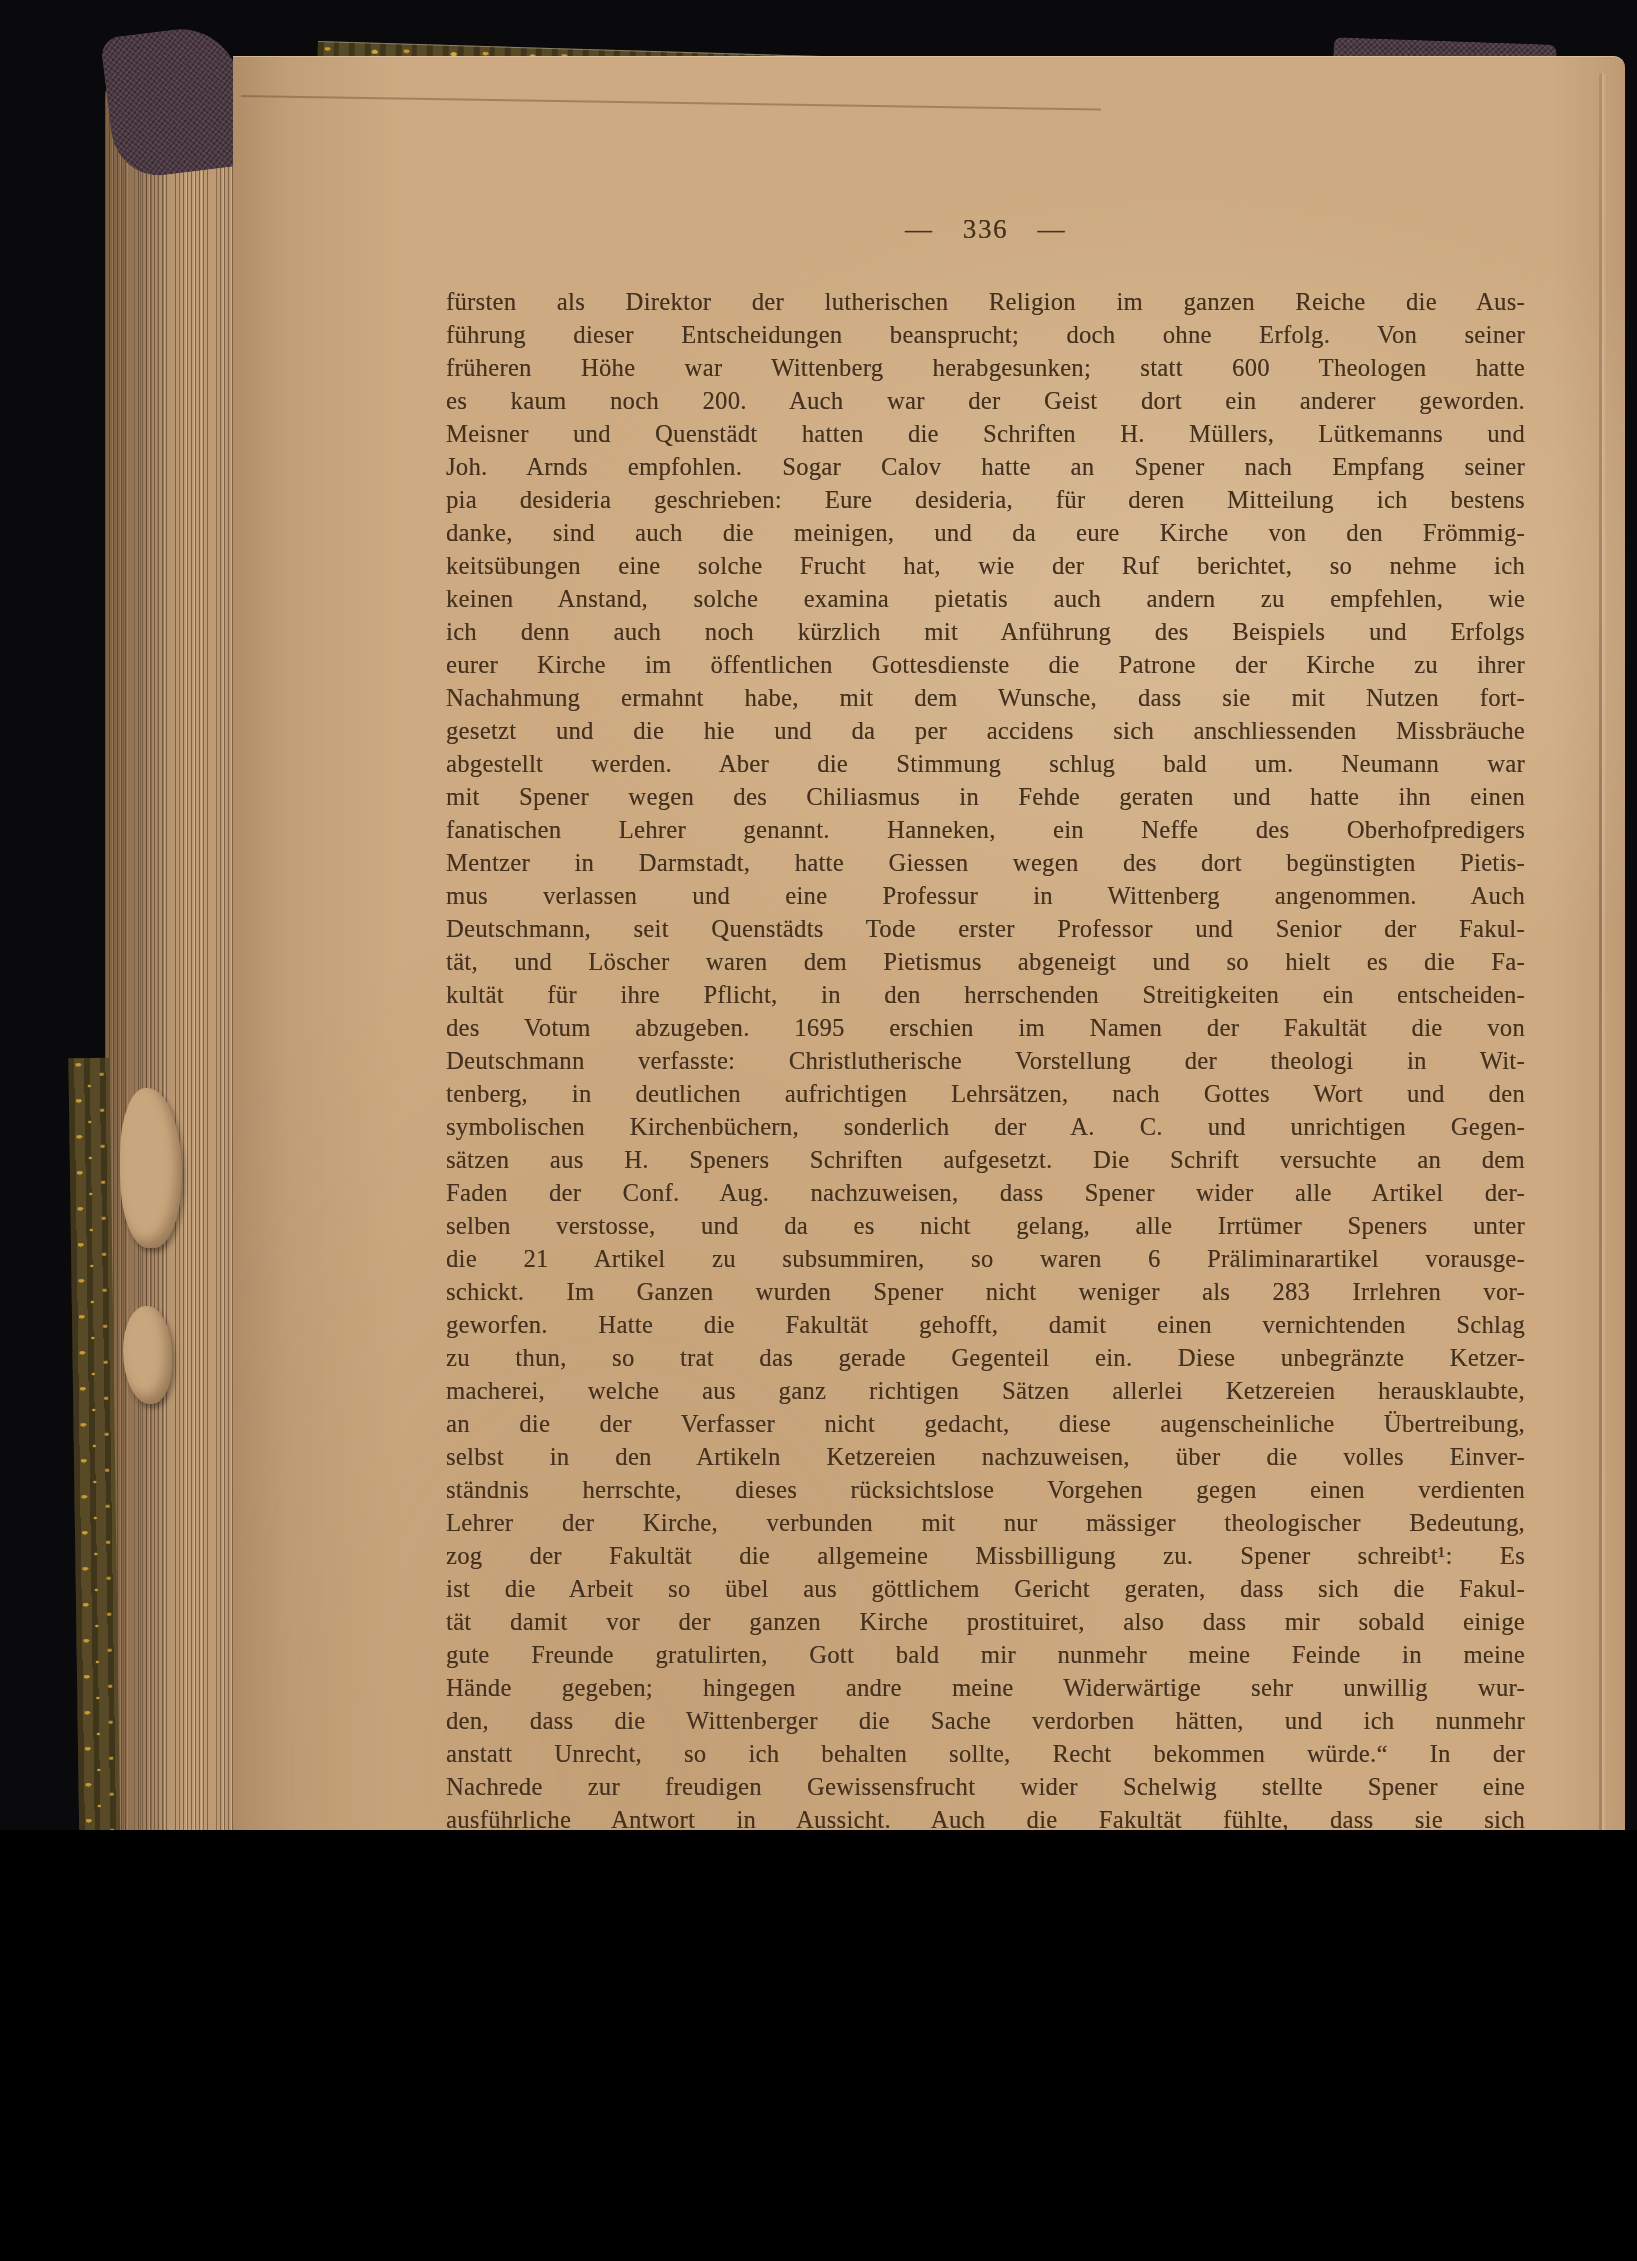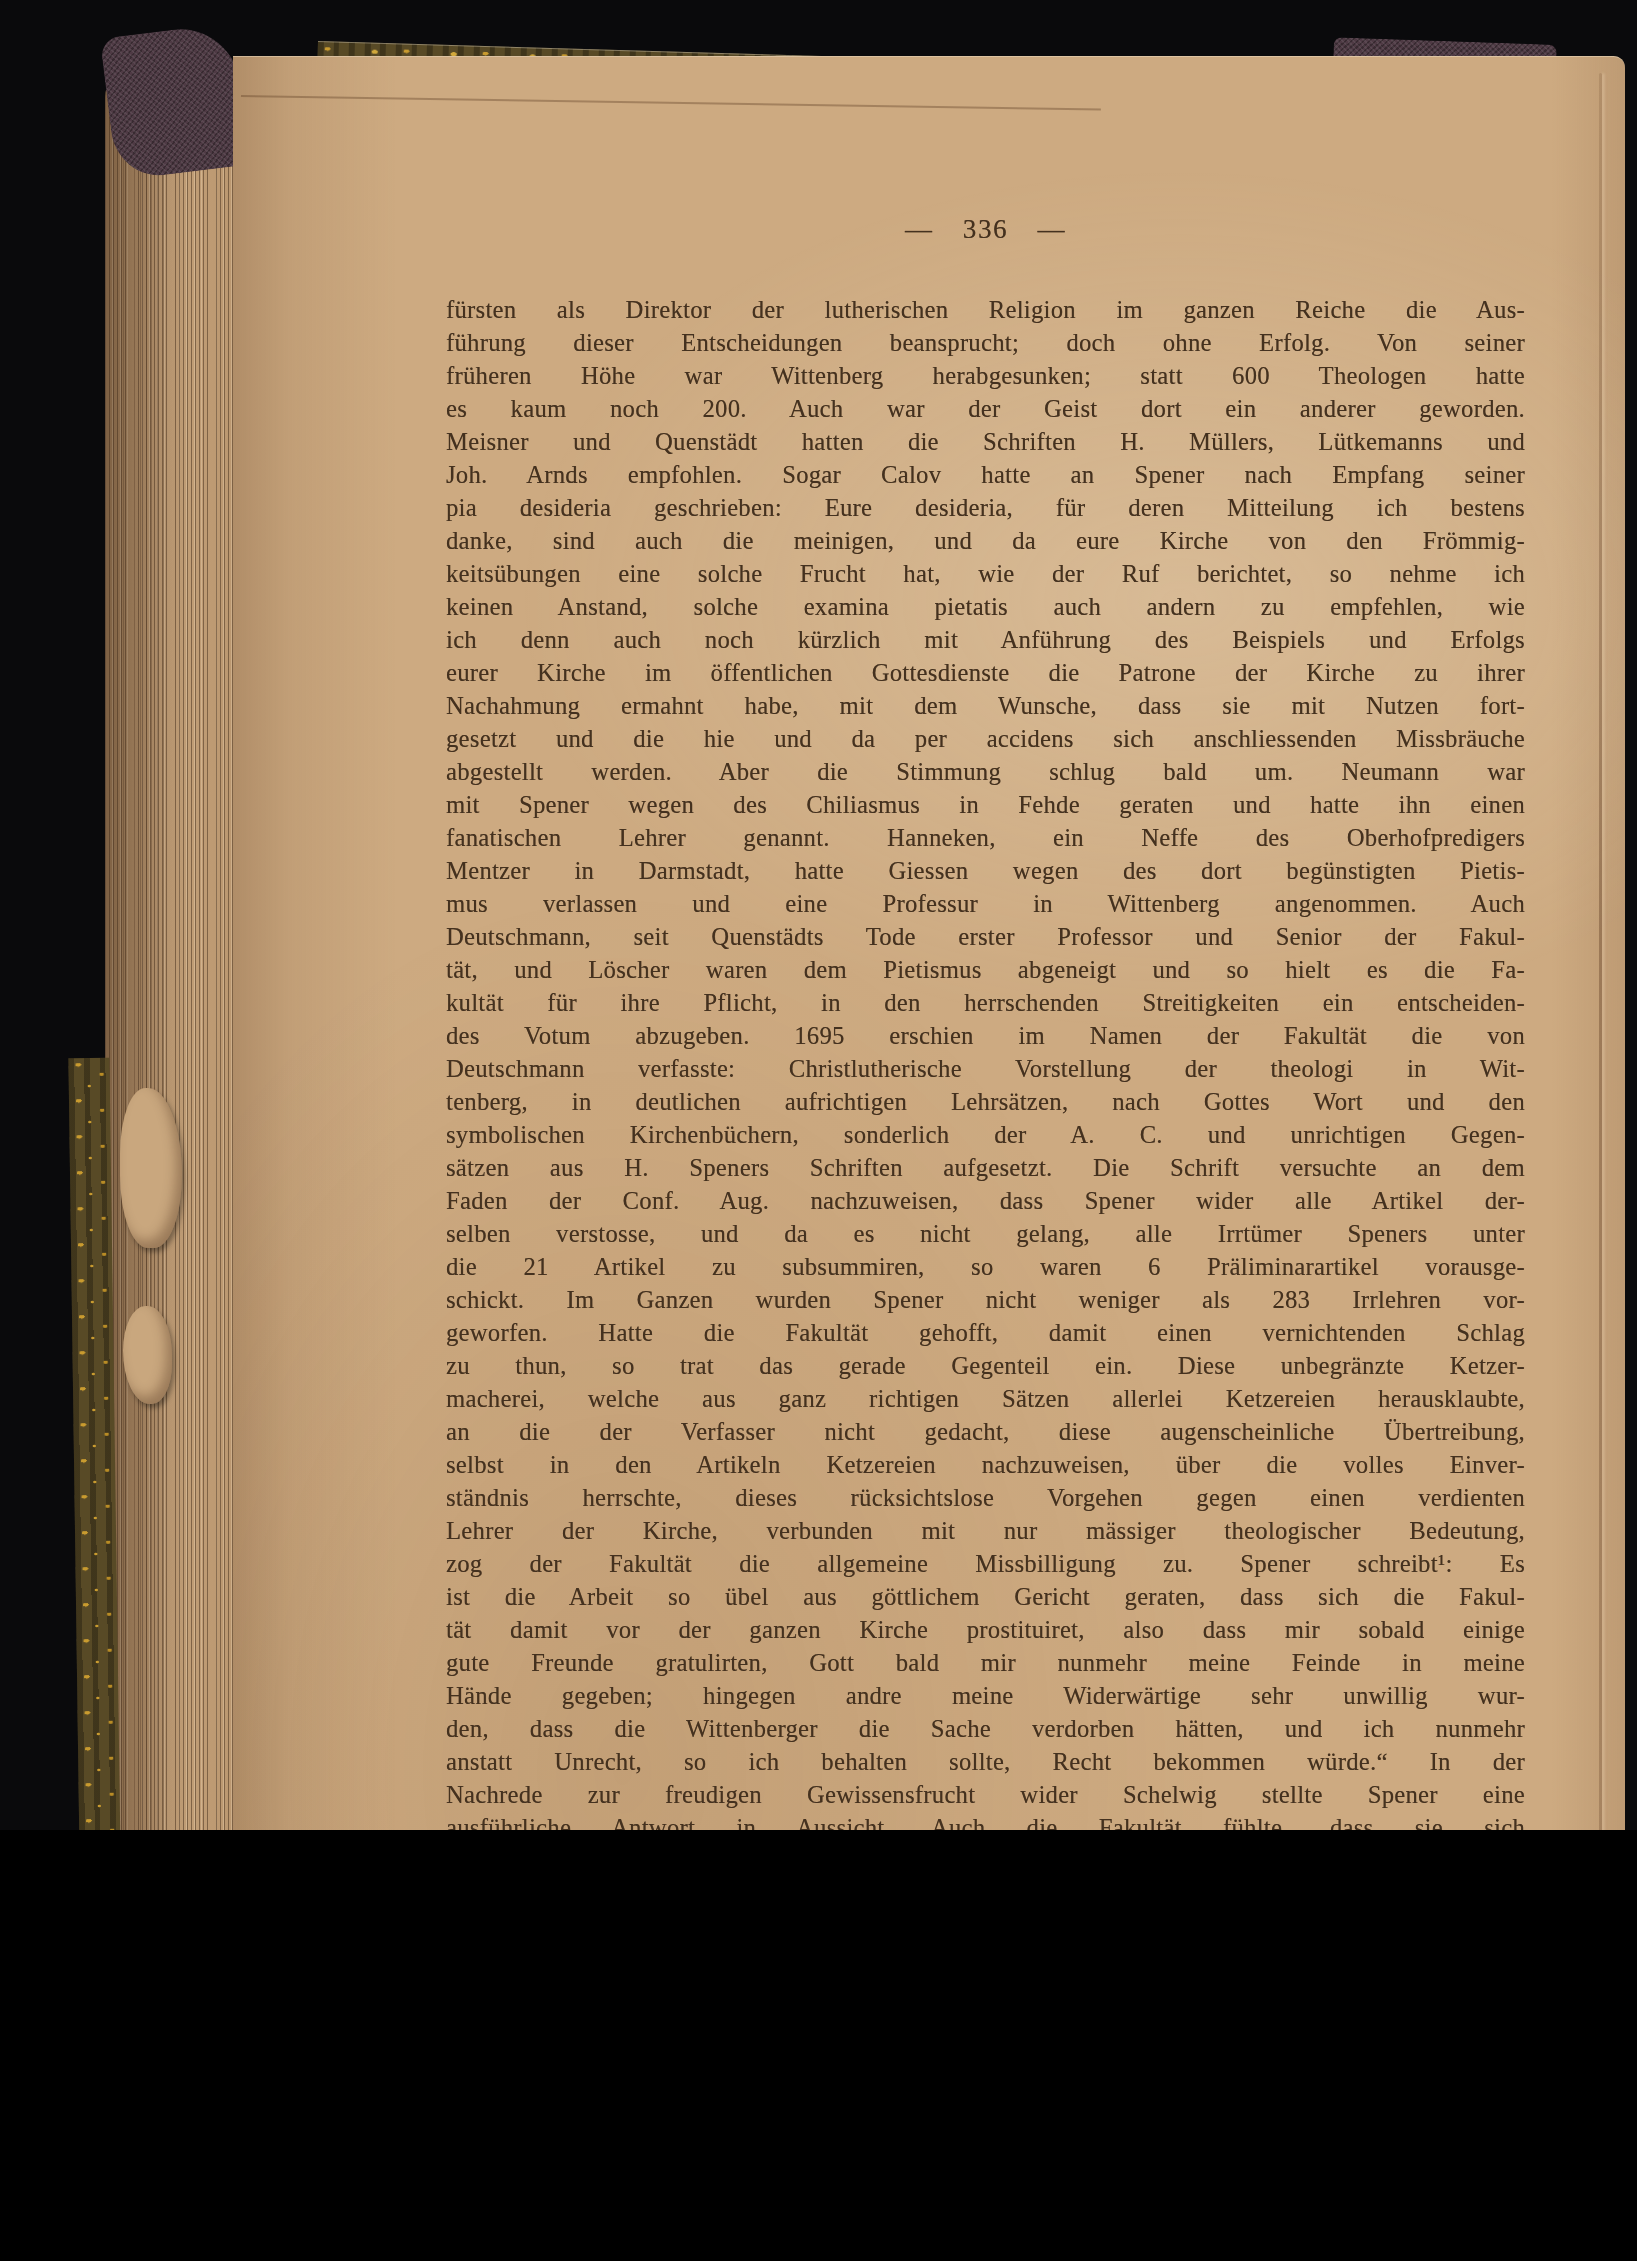--- a/index.html
+++ b/index.html
@@ -71,21 +71,21 @@
   .fold-line{position:absolute;left:8.2px;top:38px;width:860px;height:1.6px;
     background:rgba(95,62,36,.38);transform:rotate(.9deg);transform-origin:left top;}
   .crease{position:absolute;left:1366px;top:16.4px;width:3.3px;height:2047px;
     background:linear-gradient(180deg, rgba(100,65,40,.18), rgba(100,65,40,.42) 40%, rgba(100,65,40,.25));
     border-radius:2.5px;box-shadow:2.5px 0 2.5px rgba(255,240,215,.25);}
 
   
   .pagenum{position:absolute;left:213px;top:157px;width:1079px;text-align:center;
     font-size:27px;color:#44311f;word-spacing:21px;letter-spacing:1.6px;
     text-shadow:0.2px 0.2px 0.6px rgba(60,40,20,.55);}
-  .text-block{position:absolute;left:213px;top:228px;width:1079px;margin-top:8px;}
+  .text-block{position:absolute;left:213px;top:228px;width:1079px;}
   .tline{font-size:24.6px;line-height:33px;color:#44311f;letter-spacing:0.3px;
     text-align:justify;text-align-last:justify;
     text-shadow:0.2px 0.2px 0.6px rgba(60,40,20,.5);}
   .footnote-rule{position:absolute;left:213px;top:1803px;width:217px;height:2.5px;
     background:#4a3826;}
   .footnote{position:absolute;left:246px;top:1828px;font-size:17px;color:#44311f;
     letter-spacing:0.3px;word-spacing:4.9px;text-shadow:0.2px 0.2px 0.5px rgba(60,40,20,.5);}
 
   
   .footer-bar{position:absolute;left:3px;top:2219px;width:1638px;height:42px;background:#a9a9a9;}

